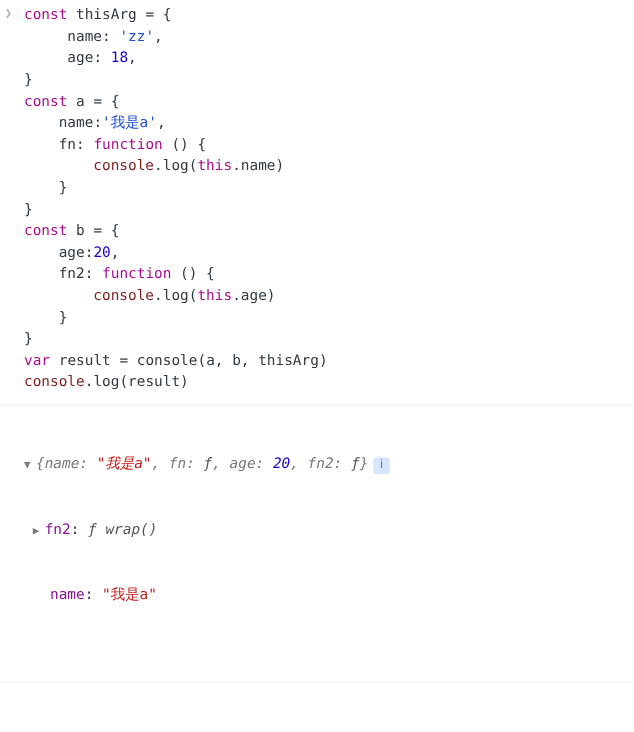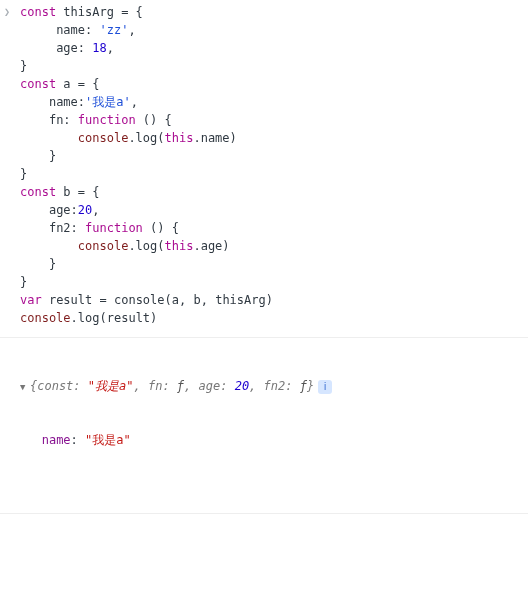--- a/index.html
+++ b/index.html
@@ -96,19 +96,20 @@
         <span class="glob">console</span>.<span>log</span>(<span class="kw">this</span>.<span>age</span>)
     }
 }
 <span class="kw">var</span> <span>result</span> = <span>console</span>(<span>a</span>, <span>b</span>, <span>thisArg</span>)
 <span class="glob">console</span>.<span>log</span>(<span>result</span>)</div>
   </div>
 
   <div class="row" style="border-bottom:1px solid #eeeeee;">
     <div class="gutter"></div>
     <div class="content">
-      <div class="obj-line"><span class="tri down"></span><span class="obj-preview"><span class="k">{const: </span><span class="v-str">"我是a"</span><span class="k">, fn: </span><span class="v-fn">ƒ</span><span class="k">, age: </span><span class="v-num">20</span><span class="k">, fn2: </span><span class="v-fn">ƒ</span><span class="k">}</span></span><span class="info-badge">i</span></div>
+      <div class="obj-line"><span class="tri down"></span><span class="obj-preview"><span class="k">{name: </span><span class="v-str">"我是a"</span><span class="k">, fn: </span><span class="v-fn">ƒ</span><span class="k">, age: </span><span class="v-num">20</span><span class="k">, fn2: </span><span class="v-fn">ƒ</span><span class="k">}</span></span><span class="info-badge">i</span></div>
+      <div class="obj-line"> <span class="tri right"></span><span class="key">fn2</span>: <span class="val-fn">ƒ wrap()</span></div>
       <div class="obj-line">   <span class="key">name</span>: <span class="val-str">"我是a"</span></div>
       
     </div>
   </div>
 
 </div>
 
 </body></html>

